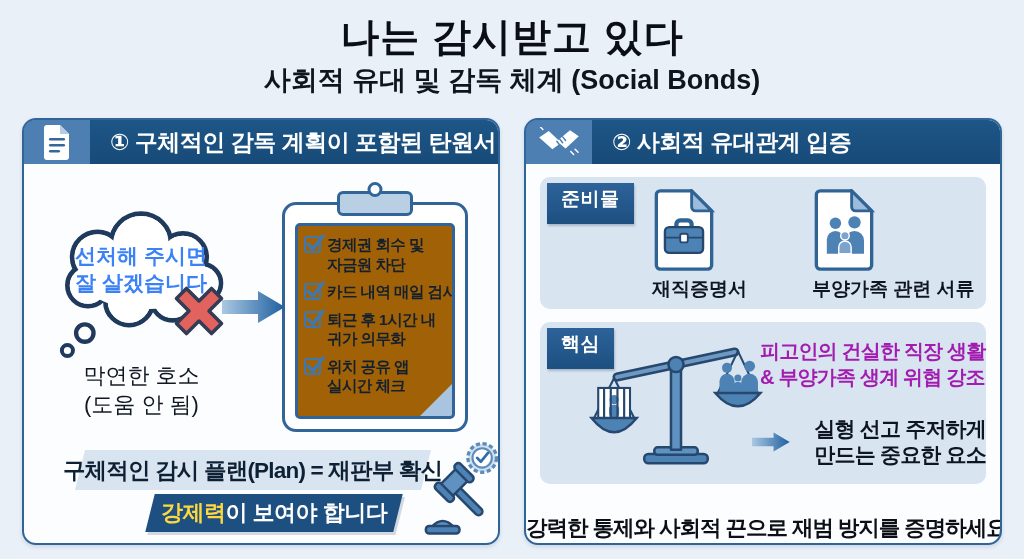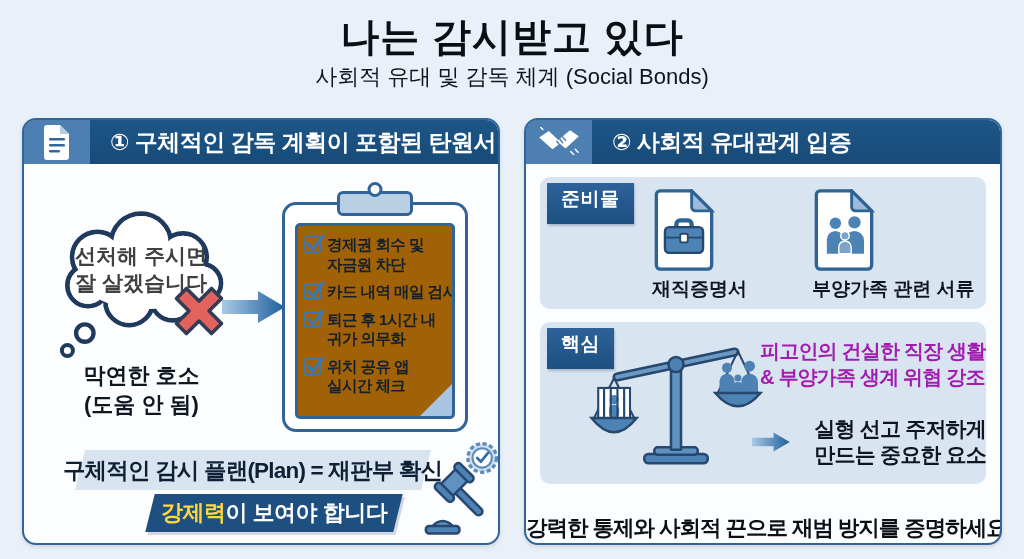--- a/index.html
+++ b/index.html
@@ -3,44 +3,44 @@
 <meta charset="utf-8">
 <style>
   *{margin:0;padding:0;box-sizing:border-box}
   html,body{width:1024px;height:559px}
   body{position:relative;overflow:hidden;background:#e9f0f8;
        font-family:"Liberation Sans","DejaVu Sans",sans-serif;color:#131c28}
 
   .page-title{position:absolute;top:10px;left:0;width:100%;text-align:center;
     font-size:39px;font-weight:800;letter-spacing:1px;color:#0b0e14}
   .page-subtitle{position:absolute;top:62px;left:0;width:100%;text-align:center;
-    font-size:22px;font-weight:400;color:#10151d}
+    font-size:27px;font-weight:700;color:#10151d}
 
   .panel{position:absolute;top:118px;width:478px;height:427px;background:#fcfdff;
     border:2px solid #31659a;border-radius:14px;overflow:hidden;
     box-shadow:0 2px 4px rgba(30,60,100,.14)}
   .panel.left{left:22px}
   .panel.right{left:524px}
   .panel-header{position:absolute;top:0;left:0;right:0;height:44px;
     background:linear-gradient(#1d5687,#174a78);display:flex;align-items:stretch}
   .header-icon-box{width:66px;flex:0 0 66px;background:#4d7fb2;
     display:flex;align-items:center;justify-content:center}
   .header-title{color:#fff;font-size:23px;font-weight:700;align-self:center;
     padding-left:20px;white-space:nowrap;letter-spacing:-.5px}
   .panel-body{position:absolute;top:44px;left:0;right:0;bottom:0}
 
   
   .bubble-wrap{position:absolute;left:26px;top:44px;width:182px;height:152px}
   .bubble-wrap svg{position:absolute;left:0;top:0;width:182px;height:152px}
   .bubble-text{position:absolute;left:8px;top:34px;width:166px;text-align:center;
-    font-size:21px;font-weight:800;color:#404040;line-height:1.3;white-space:nowrap}
+    font-size:21px;font-weight:800;color:#3b82f6;line-height:1.3;white-space:nowrap}
   .x-mark{position:absolute;left:144px;top:116px;width:62px;height:62px;z-index:5}
   .flow-arrow{position:absolute;left:198px;top:126px;width:64px;height:34px}
   .vague-caption{position:absolute;left:10px;top:198px;width:215px;text-align:center;
-    font-size:22px;font-weight:700;line-height:1.3;color:#0f1720}
+    font-size:22px;font-weight:400;line-height:1.3;color:#0f1720}
 
   .clipboard{position:absolute;left:258px;top:18px;width:186px;height:250px}
   .clip-ring{position:absolute;top:0;left:50%;transform:translateX(-50%);
     width:15px;height:15px;border:3.5px solid #31659a;border-radius:50%;
     background:#fdfdff;z-index:3}
   .clip{position:absolute;top:9px;left:50%;transform:translateX(-50%);
     width:76px;height:25px;background:#b9cfe4;border:3px solid #31659a;
     border-radius:6px;z-index:2}
   .board{position:absolute;top:20px;left:0;right:0;bottom:0;background:#fff;
     border:3.5px solid #31659a;border-radius:14px}

